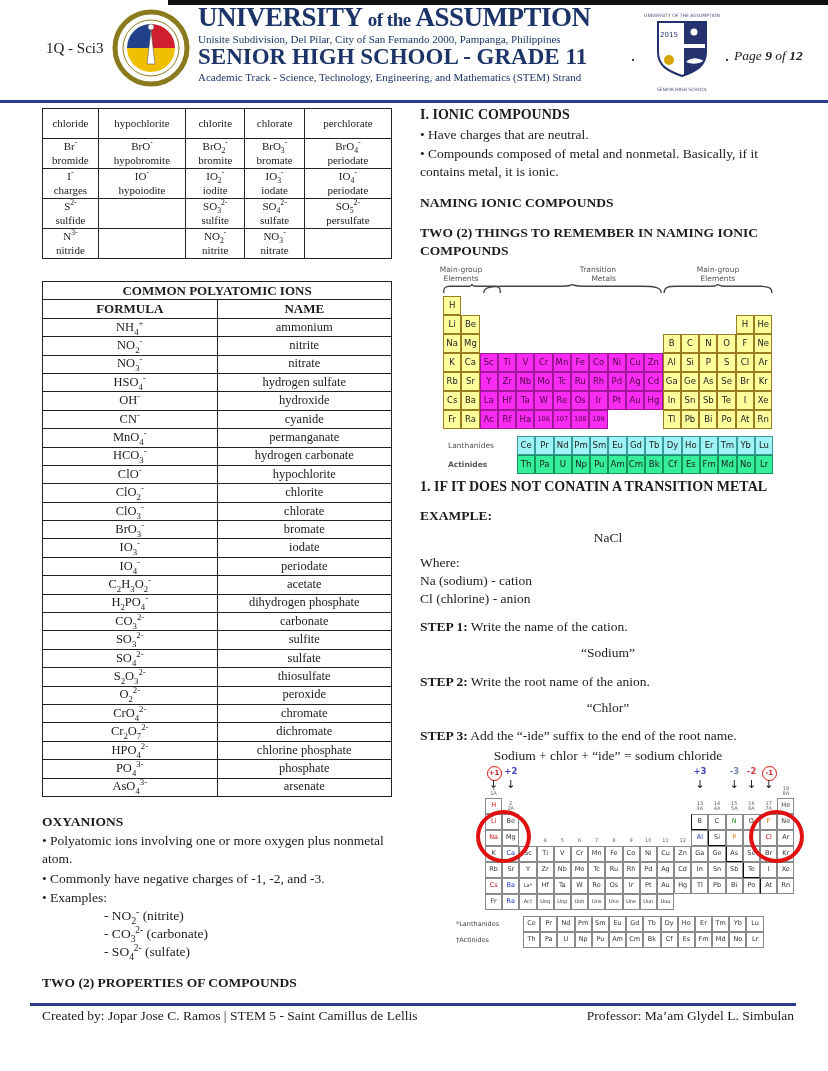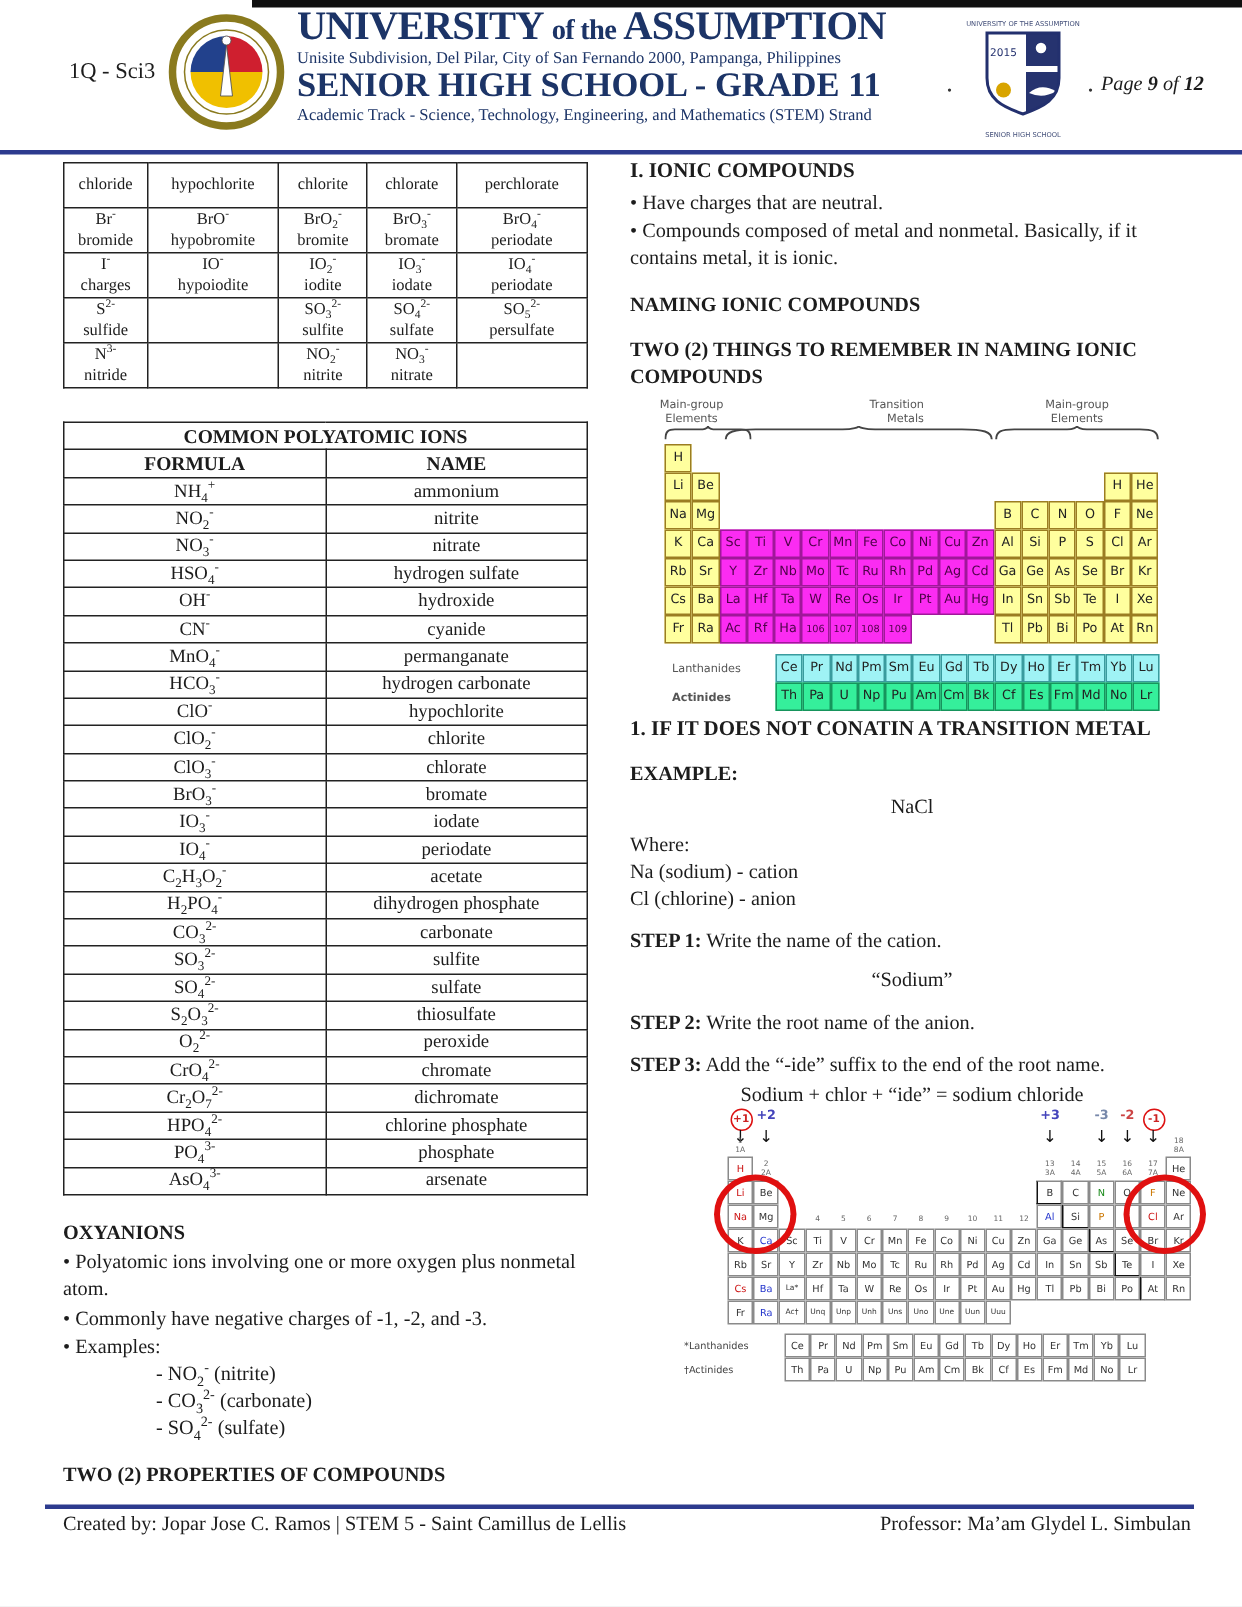--- a/index.html
+++ b/index.html
@@ -521,20 +521,21 @@
     <div class="ctr" style="margin-top:4px;">NaCl</div>
     <div style="margin-top:6px;">
       <div>Where:</div>
       <div>Na (sodium) - cation</div>
       <div>Cl (chlorine) - anion</div>
     </div>
 
     <div class="mt10"><b>STEP 1:</b> <span>Write the name of the cation.</span></div>
     <div class="ctr mt8">“Sodium”</div>
     <div class="mt10"><b>STEP 2:</b> <span>Write the root name of the anion.</span></div>
+    <div class="ctr mt8">“Chlor”</div>
     <div class="mt10"><b>STEP 3:</b> <span>Add the “-ide” suffix to the end of the root name.</span></div>
     <div class="ctr" style="margin-top:2px;">Sodium + chlor + “ide” = sodium chloride</div>
 
     <div class="pt2">
       <div>
           <div class="chg circ" style="left:73.6px;color:#cc2222">+1</div>
           <div class="arr" style="left:73.6px">↓</div>
           <div class="chg" style="left:90.8px;color:#4444bb">+2</div>
           <div class="arr" style="left:90.8px">↓</div>
           <div class="chg" style="left:280px;color:#4444bb">+3</div>

